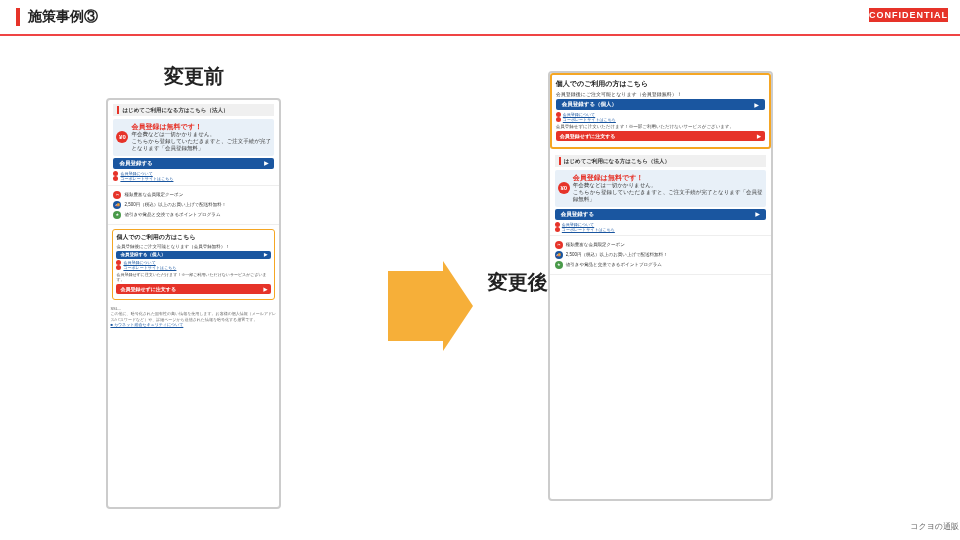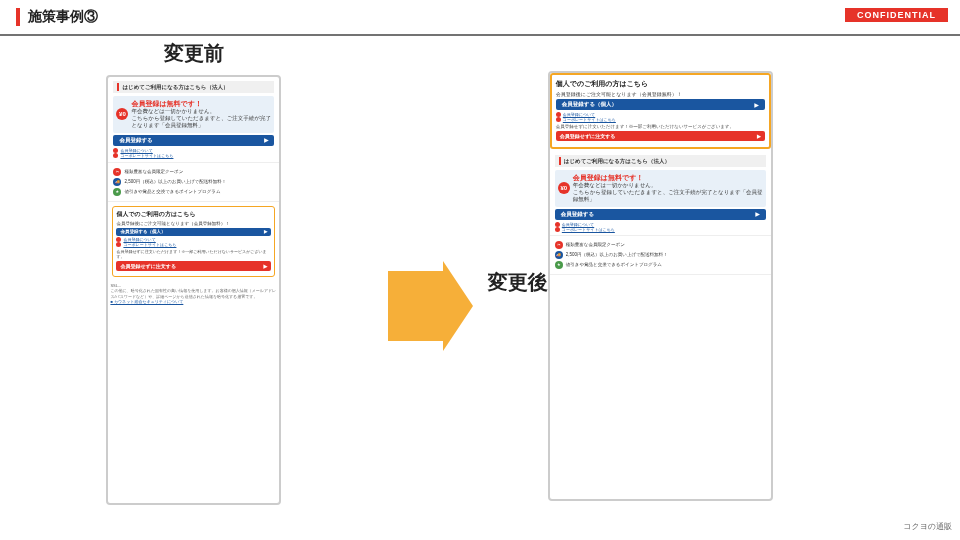--- a/index.html
+++ b/index.html
@@ -10,21 +10,21 @@
       font-family: 'Arial', 'Helvetica', sans-serif;
       overflow: hidden;
       position: relative;
     }
 
     
     .header {
       display: flex;
       align-items: center;
       padding: 8px 16px;
-      border-bottom: 2px solid #737373;
+      border-bottom: 2px solid #ef4444;
       position: relative;
     }
     .header-accent {
       width: 4px;
       height: 18px;
       background: #e63329;
       margin-right: 8px;
     }
     .header-title {
       font-size: 14px;
@@ -32,28 +32,28 @@
       color: #222;
     }
     .confidential-badge {
       position: absolute;
       right: 12px;
       top: 8px;
       background: #e63329;
       color: #fff;
       font-size: 9px;
       font-weight: bold;
-      padding: 2px 12px;
+      padding: 2px 0;
       letter-spacing: 1px;
     }
 
     
     .main {
       display: flex;
-      padding: 4px 20px;
+      padding: 27px 20px;
       gap: 0px;
       height: calc(100% - 40px);
     }
 
     
     .before-section {
       flex: 1;
       display: flex;
       flex-direction: column;
       align-items: center;
@@ -254,21 +254,21 @@
       font-size: 4px;
       color: #666;
       line-height: 1.4;
       padding: 2px;
     }
 
     
     .kaunet-logo {
       position: absolute;
       bottom: 8px;
-      right: 8px;
+      right: 1px;
       text-align: right;
     }
     .kaunet-logo .kokuyo-text {
       font-size: 8px;
       color: #666;
     }
     .kaunet-logo .kaunet-text {
       font-size: 22px;
       font-weight: bold;
       color: #e63329;

